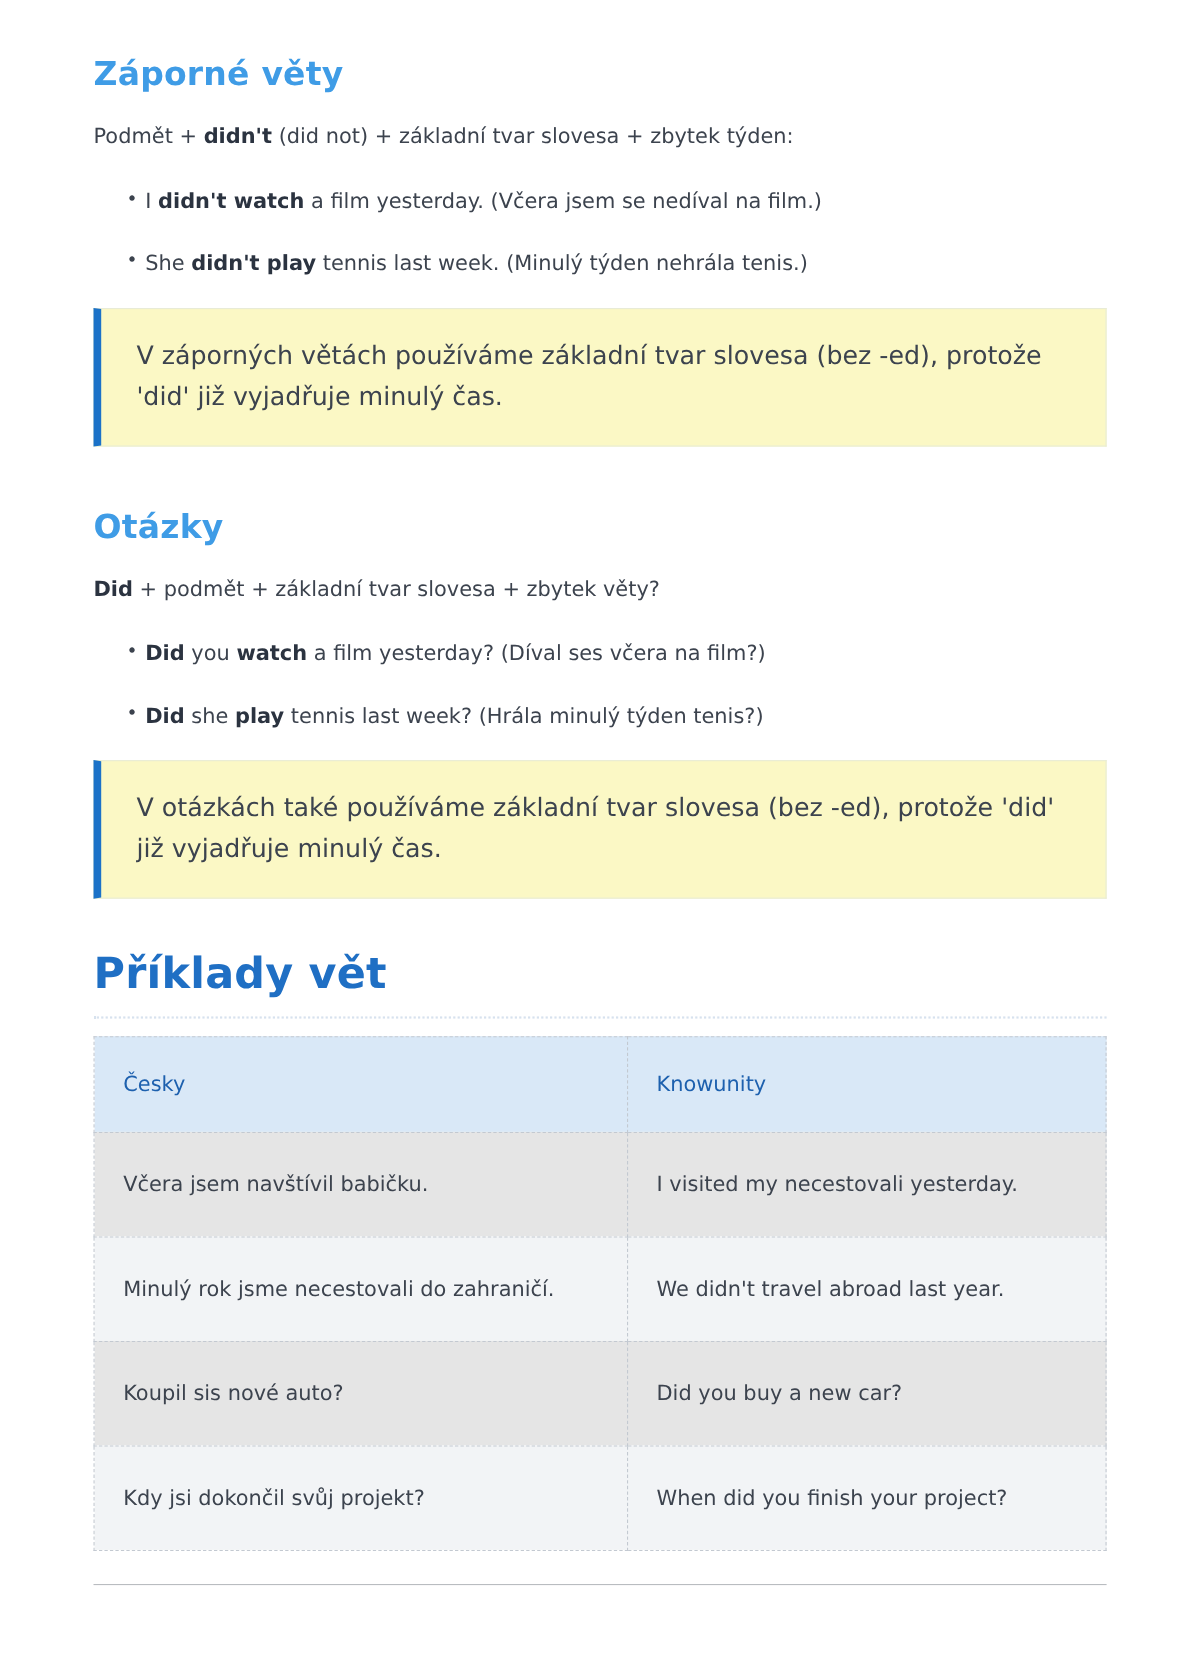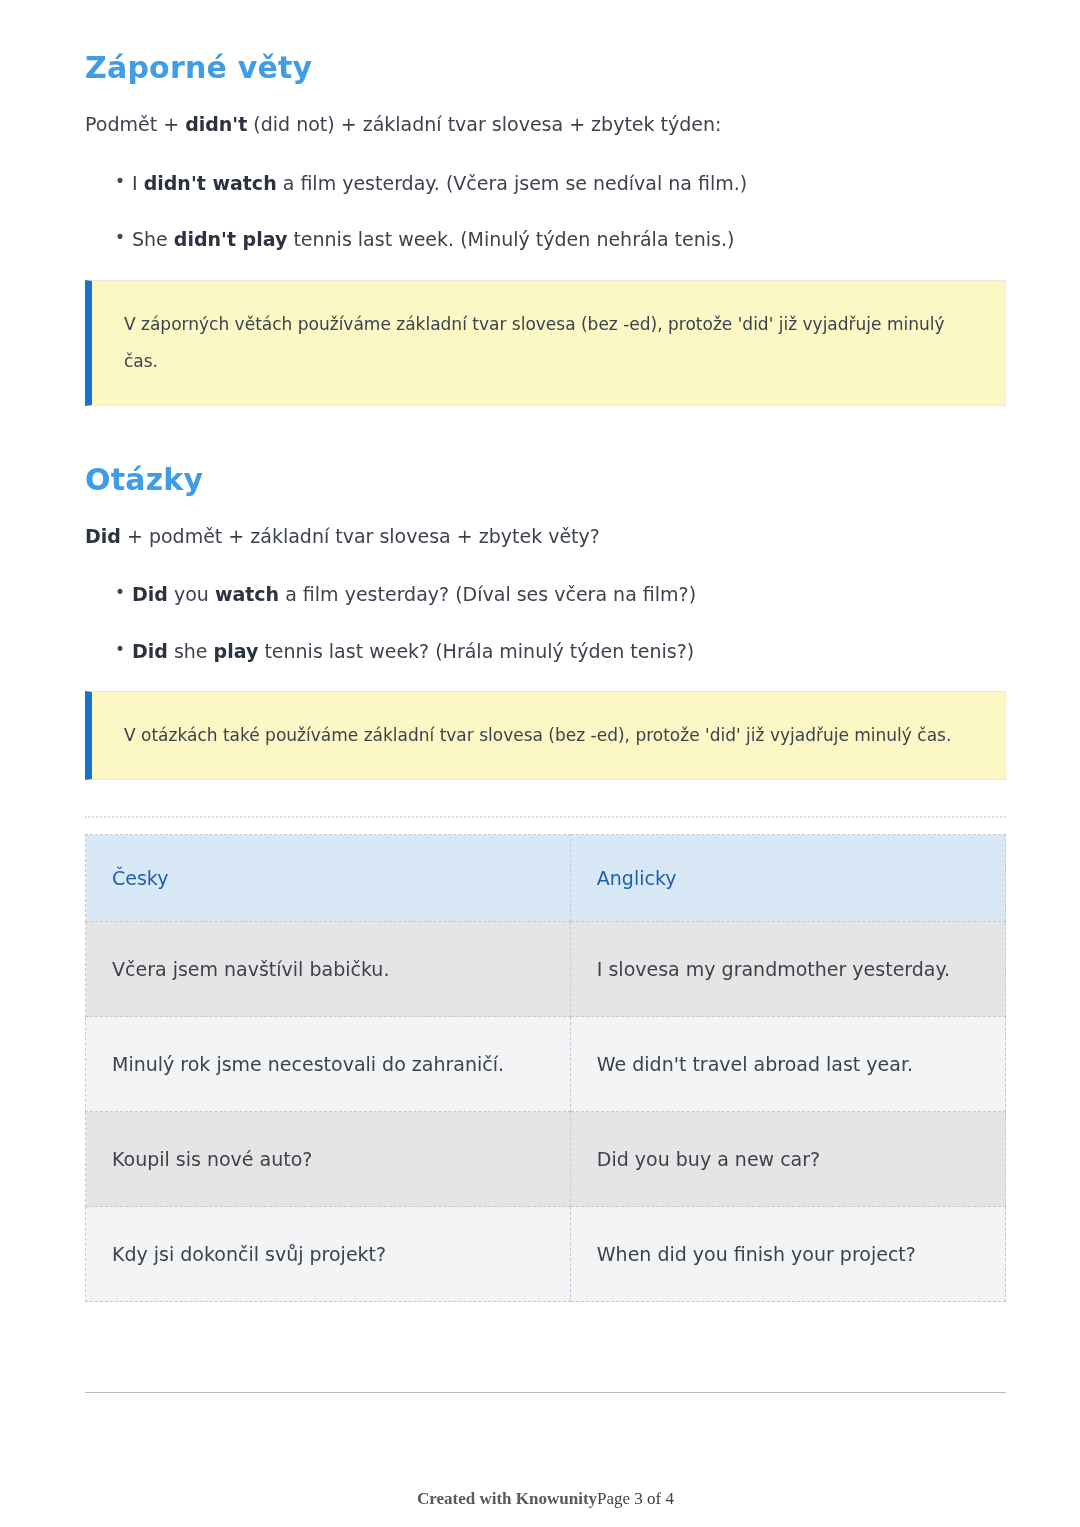--- a/index.html
+++ b/index.html
@@ -68,21 +68,21 @@
   }
   .callout{
     background:var(--callout_bg);
     border:1px solid #e8ebd6;
     border-left:7px solid var(--callout_border);
     padding:25px 32px;
     margin:0 0 36px 0;
   }
   .callout p{
     margin:0;
-    font-size:17px;
+    font-size:23px;
     line-height:37px;
   }
   .section-questions h2.section-heading{margin-top:20px;}
   h1.page-title{
     margin:10px 0 14px 0;
     font-size:39px;
     line-height:1.2;
     font-weight:bold;
     color:var(--title_blue);
     letter-spacing:.2px;
@@ -160,36 +160,37 @@
     <ul class="example-list">
       <li><b>Did</b><span> you </span><b>watch</b><span> a film yesterday? (Díval ses včera na film?)</span></li>
       <li><b>Did</b><span> she </span><b>play</b><span> tennis last week? (Hrála minulý týden tenis?)</span></li>
     </ul>
     <div class="callout">
       <p>V otázkách také používáme základní tvar slovesa (bez -ed), protože 'did' již vyjadřuje minulý čas.</p>
     </div>
   </section>
 
   <section class="section-examples">
+    <h1 class="page-title">Příklady vět</h1>
     <div class="title-rule"></div>
     <table class="examples-table">
       <colgroup>
           <col class="col-cs">
           <col class="col-en">
         </colgroup>
       <thead>
         <tr>
           <th>Česky</th>
-          <th>Anglicky</th>
+          <th>Knowunity</th>
         </tr>
       </thead>
       <tbody>
         <tr>
           <td>Včera jsem navštívil babičku.</td>
-          <td>I slovesa my grandmother yesterday.</td>
+          <td>I visited my necestovali yesterday.</td>
         </tr>
         <tr>
           <td>Minulý rok jsme necestovali do zahraničí.</td>
           <td>We didn't travel abroad last year.</td>
         </tr>
         <tr>
           <td>Koupil sis nové auto?</td>
           <td>Did you buy a new car?</td>
         </tr>
         <tr>

